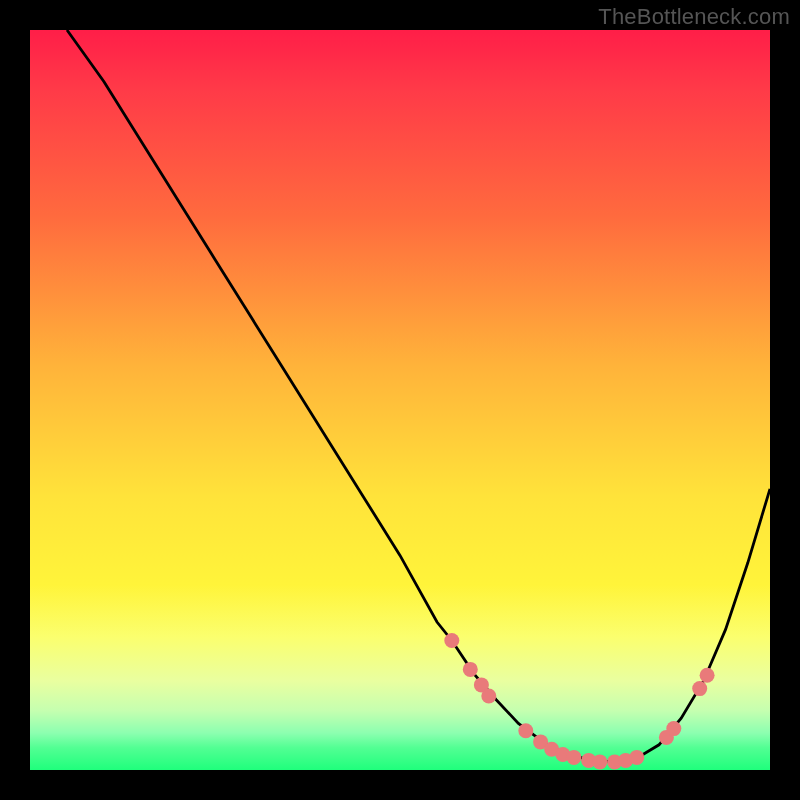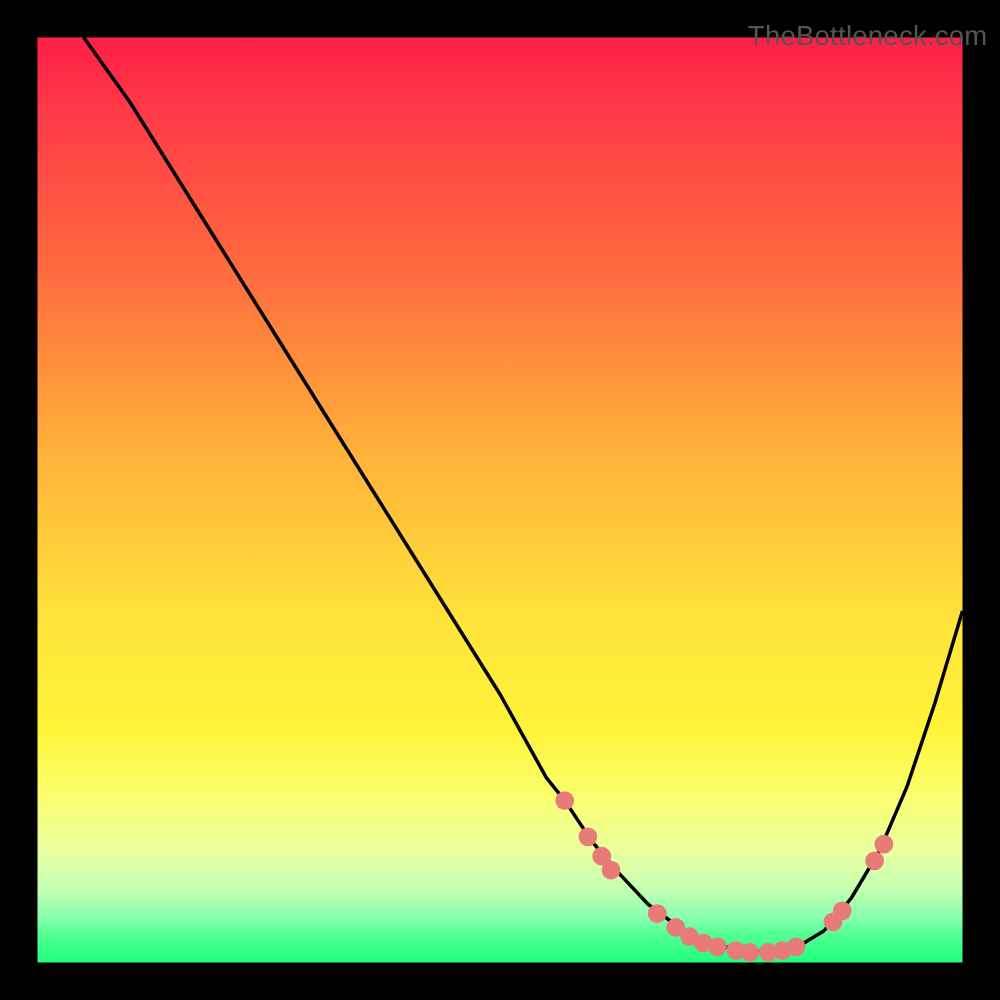--- a/index.html
+++ b/index.html
@@ -12,21 +12,21 @@
     font-family: Arial, Helvetica, sans-serif;
   }
   .frame {
     position: relative;
     width: 800px;
     height: 800px;
     background: #000;
   }
   .watermark {
     position: absolute;
-    top: 16px;
+    top: 4px;
     right: 10px;
     color: #555;
     font-size: 22px;
     font-weight: 500;
     z-index: 50;
     letter-spacing: 0.2px;
   }
   .plot-area {
     position: absolute;
     left: 30px;

